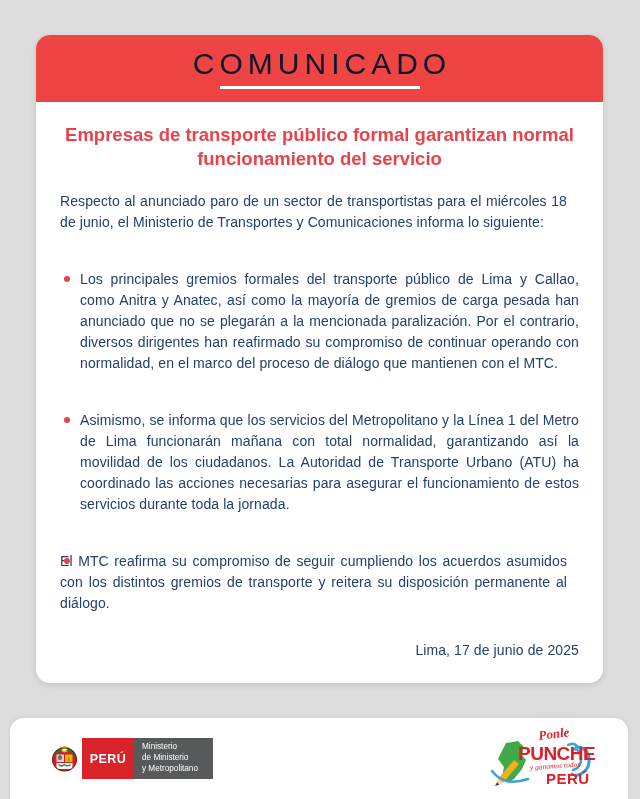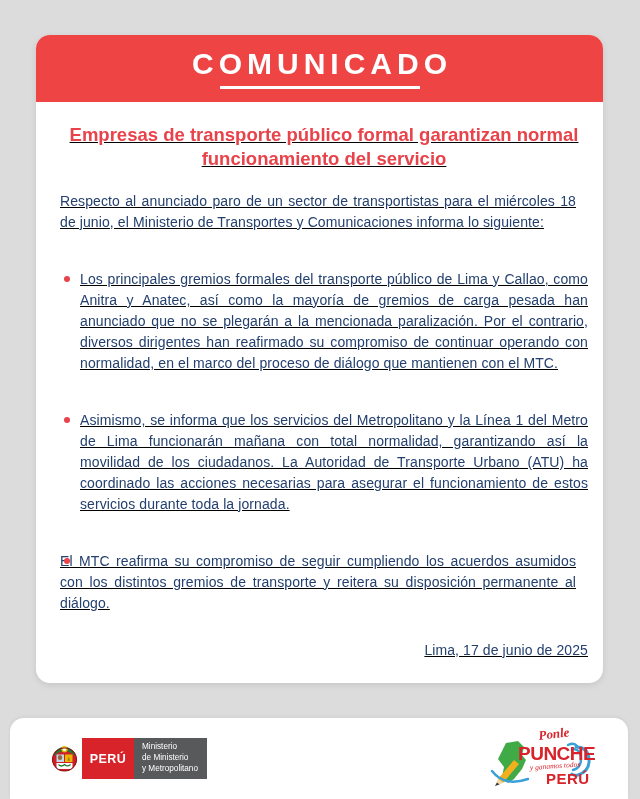--- a/index.html
+++ b/index.html
@@ -30,38 +30,37 @@
 
   .header-band {
     height: 67px;
     background: #ef4444;
     display: flex;
     flex-direction: column;
     align-items: center;
     justify-content: center;
   }
   .header-title {
-    color: #ffffff;
+    color: #0f172a;
     font-size: 30px;
-    font-weight: bold;
+    font-weight: normal;
     letter-spacing: 5px;
     line-height: 1;
     padding-left: 5px;
     text-align: center;
   }
   .header-rule {
     width: 200px;
     height: 3px;
     background: #ffffff;
     margin-top: 7px;
   }
 
   .card-body {
-    padding: 21px 15px 0 24px;
-    text-decoration: underline;
+    padding: 21px 24px 0 24px;
   }
 
   .headline {
     color: #e8424a;
     font-size: 18.5px;
     font-weight: bold;
     text-align: center;
     line-height: 1.32;
     margin: 0 0 19px 0;
   }
@@ -143,21 +142,21 @@
     display: flex;
     align-items: center;
     justify-content: center;
     font-size: 12.5px;
     font-weight: bold;
     letter-spacing: 0.4px;
   }
   .ministerio-block {
     background: #58595b;
     color: #ffffff;
-    padding: 4px 9px 4px 8px;
+    padding: 4px 15px 4px 8px;
     display: flex;
     flex-direction: column;
     justify-content: center;
     font-size: 8.2px;
     line-height: 1.32;
   }
 
   
   .punche-logo {
     position: absolute;

